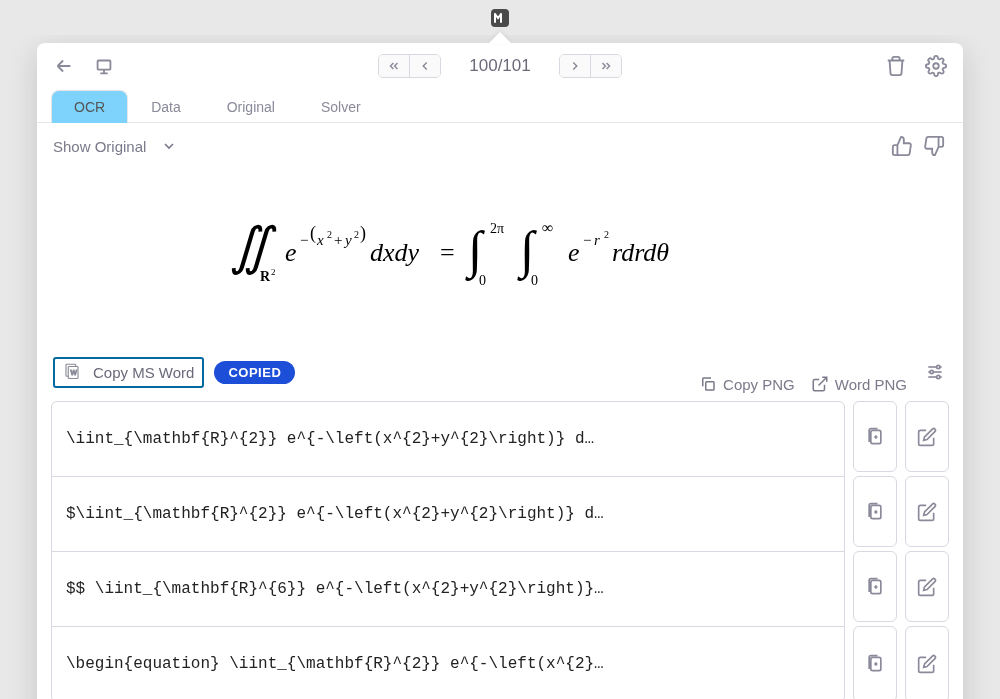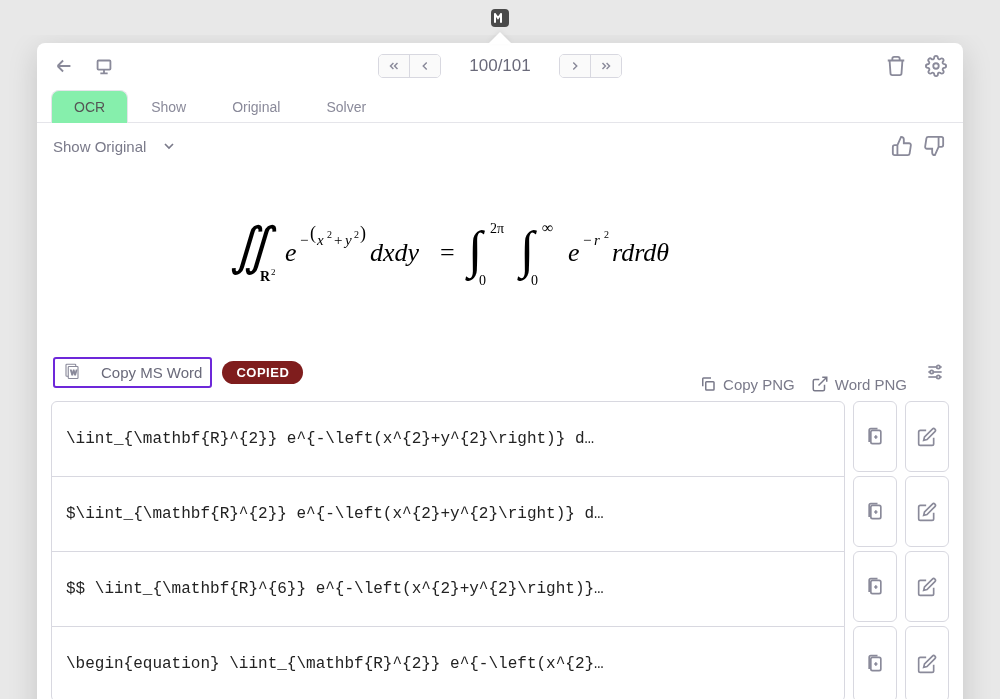--- a/index.html
+++ b/index.html
@@ -117,21 +117,21 @@
       border: 1px solid transparent;
       border-bottom: none;
       border-top-left-radius: 8px;
       border-top-right-radius: 8px;
       position: relative;
       top: 1px;
     }
     .tab.active {
       color: #555;
       border-color: #e5e5ea;
-      background: #86efac;
+      background: #7dd3fc;
       font-weight: 500;
     }
     .subbar {
       display: flex;
       align-items: center;
       padding: 10px 16px;
     }
     .show-original {
       display: flex;
       align-items: center;
@@ -155,34 +155,34 @@
     }
     .actions-bar {
       display: flex;
       align-items: center;
       padding: 8px 16px;
       gap: 10px;
     }
     .copy-word {
       display: flex;
       align-items: center;
-      gap: 20px;
+      gap: 12px;
       font-size: 15px;
       color: #6a6a7a;
-      border: 2px solid #6d28d9;
+      border: 2px solid #0369a1;
       padding: 3px 8px;
       border-radius: 3px;
       cursor: pointer;
       justify-content: space-between;
     }
     .copy-word-icon {
       color: #8a8a9a;
     }
     .copied-pill {
-      background: #7f1d1d;
+      background: #1d4ed8;
       color: white;
       font-weight: 700;
       font-size: 13px;
       padding: 4px 14px;
       border-radius: 14px;
       letter-spacing: 0.5px;
     }
     .actions-right {
       margin-left: auto;
       display: flex;
@@ -327,21 +327,21 @@
         <svg width="22" height="22" viewBox="0 0 24 24" fill="none" stroke="currentColor" stroke-width="2">
             <circle cx="12" cy="12" r="3"></circle>
             <path d="M19.4 15a1.65 1.65 0 00.33 1.82l.06.06a2 2 0 11-2.83 2.83l-.06-.06a1.65 1.65 0 00-1.82-.33 1.65 1.65 0 00-1 1.51V21a2 2 0 11-4 0v-.09A1.65 1.65 0 009 19.4a1.65 1.65 0 00-1.82.33l-.06.06a2 2 0 11-2.83-2.83l.06-.06a1.65 1.65 0 00.33-1.82 1.65 1.65 0 00-1.51-1H3a2 2 0 110-4h.09A1.65 1.65 0 004.6 9a1.65 1.65 0 00-.33-1.82l-.06-.06a2 2 0 112.83-2.83l.06.06a1.65 1.65 0 001.82.33H9a1.65 1.65 0 001-1.51V3a2 2 0 114 0v.09a1.65 1.65 0 001 1.51 1.65 1.65 0 001.82-.33l.06-.06a2 2 0 112.83 2.83l-.06.06a1.65 1.65 0 00-.33 1.82V9a1.65 1.65 0 001.51 1H21a2 2 0 110 4h-.09a1.65 1.65 0 00-1.51 1z"></path>
           </svg>
       </span>
     </div>
   </div>
 
   <div class="tabs" id="tabs-container">
       <div class="tab active">OCR</div>
-      <div class="tab">Show</div>
+      <div class="tab">Data</div>
       <div class="tab">Original</div>
       <div class="tab">Solver</div>
     </div>
 
   <div class="subbar">
     <div class="show-original">
       <span>Show Original</span>
       <svg width="16" height="16" viewBox="0 0 24 24" fill="none" stroke="currentColor" stroke-width="2.5">
           <path d="M6 9l6 6 6-6"></path>
         </svg>

